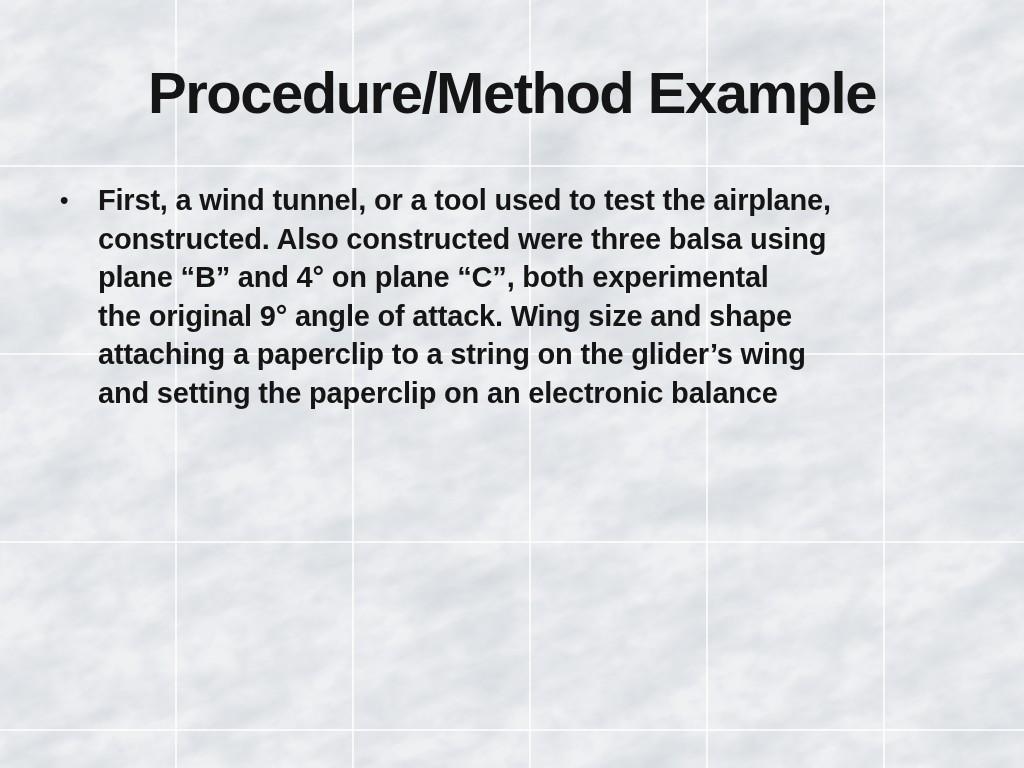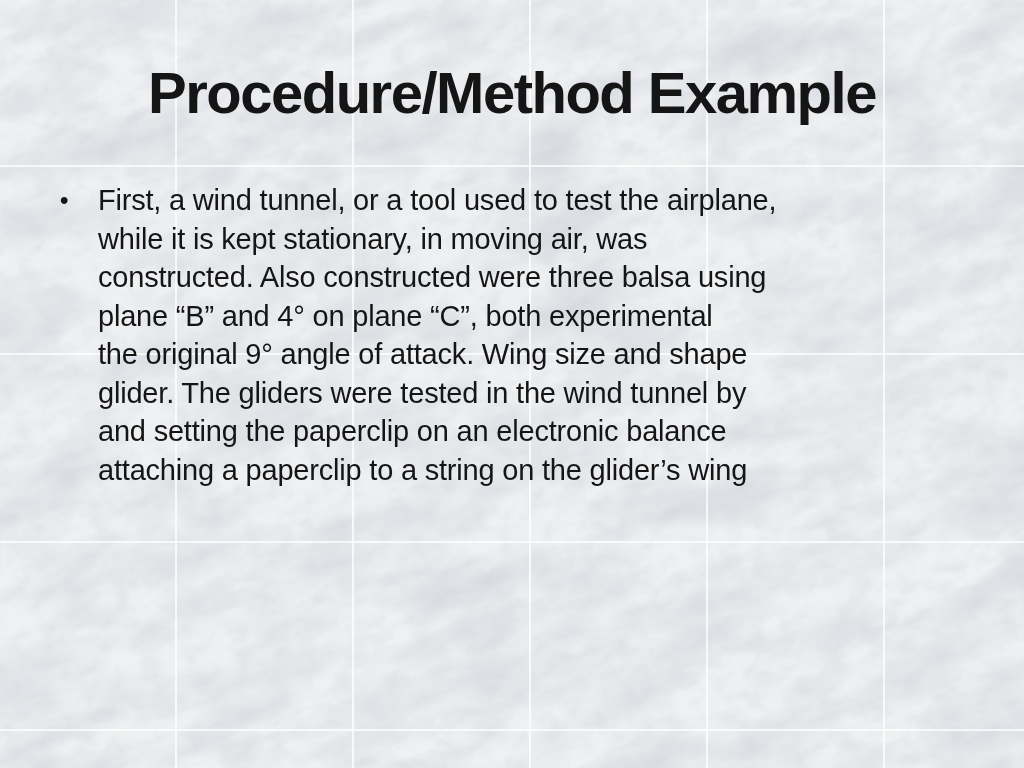--- a/index.html
+++ b/index.html
@@ -53,21 +53,21 @@
   .marker {
     flex: 0 0 38px;
     width: 38px;
     font-size: 24px;
     line-height: 38.5px;
     font-weight: 700;
     color: #151515;
   }
   .lines {
     font-size: 29px;
-    font-weight: 400;
+    font-weight: 700;
     letter-spacing: -0.2px;
     color: #151515;
   }
   .lines > div { line-height: 38.5px; white-space: nowrap; }
 </style>
 </head>
 <body>
 
 <div class="slide">
 
@@ -93,24 +93,22 @@
 
   <div class="seams"></div>
 
   <h1 class="title">Procedure/Method Example</h1>
 
   <div class="content">
     <div class="bullet-row">
       <span class="marker">•</span>
       <div class="lines">
         <div>First, a wind tunnel, or a tool used to test the airplane,</div>
-        <div>while it is kept stationary, in moving air, was</div>
         <div>constructed. Also constructed were three balsa using</div>
         <div>plane “B” and 4° on plane “C”, both experimental</div>
         <div>the original 9° angle of attack. Wing size and shape</div>
-        <div>glider. The gliders were tested in the wind tunnel by</div>
+        <div>attaching a paperclip to a string on the glider’s wing</div>
         <div>and setting the paperclip on an electronic balance</div>
-        <div>attaching a paperclip to a string on the glider’s wing</div>
       </div>
     </div>
   </div>
 
 </div>
 
 </body></html>

